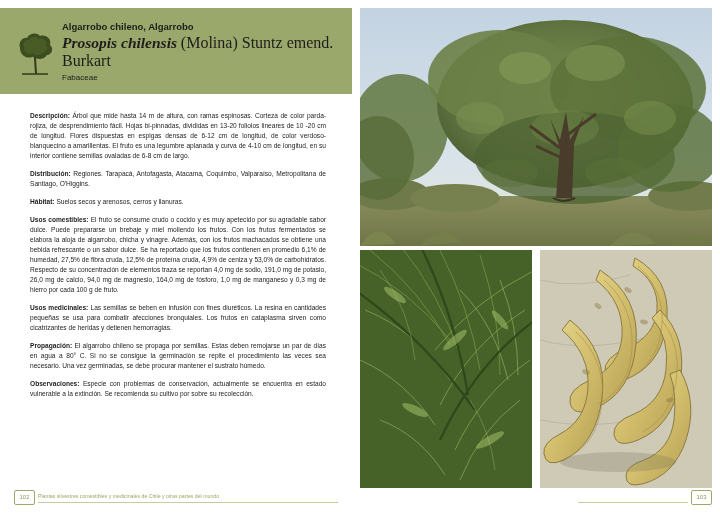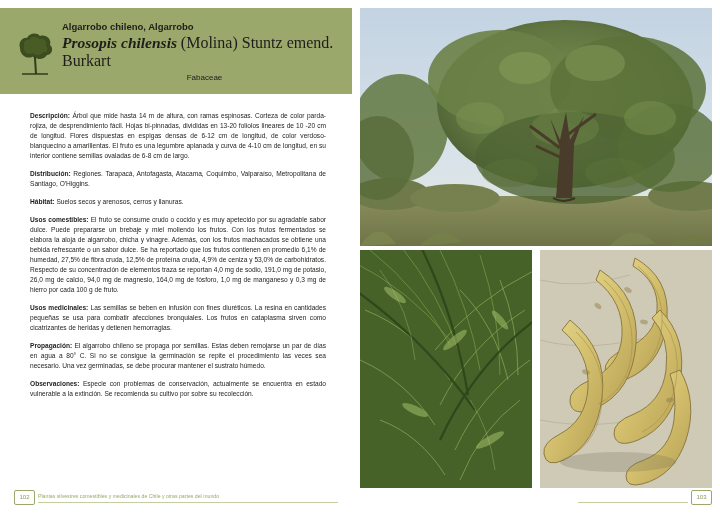--- a/index.html
+++ b/index.html
@@ -69,21 +69,20 @@
     font-weight: bold;
   }
   .sci-name .author {
     font-size: 16px;
     font-style: normal;
   }
   .family-name {
     font-size: 8px;
     color: #1d1d1b;
     margin-top: 3px;
-    text-align: center;
   }
 
   .body-text {
     position: absolute;
     left: 30px;
     top: 104px;
     width: 296px;
     font-size: 6.6px;
     line-height: 1.52;
     color: #1d1d1b;

